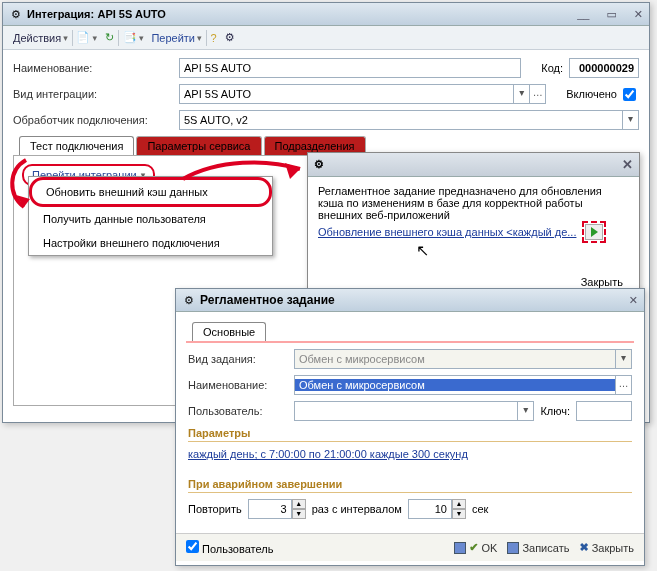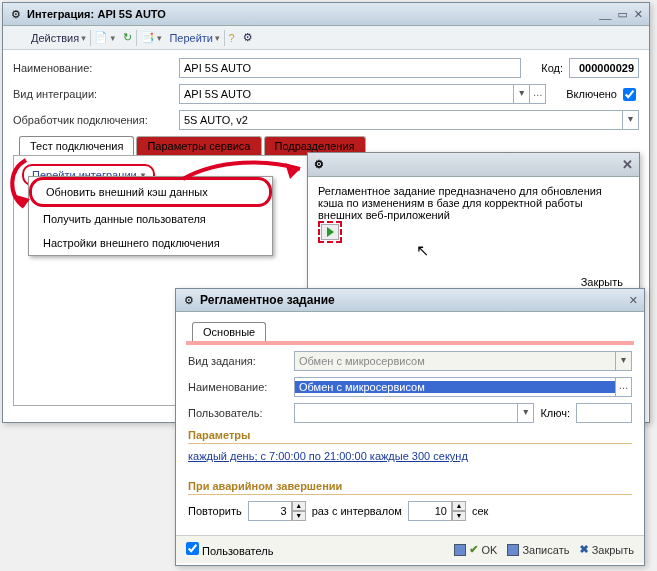--- a/index.html
+++ b/index.html
@@ -1,23 +1,23 @@
 <!DOCTYPE html>
 <html><head>
 <meta charset="utf-8">
 <style>
   * { box-sizing: border-box; font-family: Arial, sans-serif; font-size: 11px; }
   body { margin: 0; background: #f0f0f0; width: 657px; height: 571px; position: relative; overflow: hidden; }
   .window { position: absolute; border: 1px solid #7a8a99; background: #fff; box-shadow: 2px 2px 6px rgba(0,0,0,.2); }
   .titlebar { background: linear-gradient(#dfe8f0,#c0d0df); padding: 4px 6px; display: flex; align-items: center; gap: 4px; border-bottom: 1px solid #9aa; }
   .titlebar b { font-weight: bold; font-size: 12px; }
   .title-icon { width: 14px; height: 14px; display: inline-flex; align-items: center; justify-content: center; }
-  .title-ctrl { margin-left: auto; display: flex; gap: 6px; font-size: 12px; color: #556; }
+  .title-ctrl { margin-left: auto; display: flex; gap: 17px; font-size: 12px; color: #556; }
   .title-ctrl span { cursor: pointer; }
-  .toolbar { background: #eef2f5; border-bottom: 1px solid #c8d0d8; padding: 3px 24px; display: flex; align-items: center; }
+  .toolbar { background: #eef2f5; border-bottom: 1px solid #c8d0d8; padding: 3px 6px; display: flex; align-items: center; }
   .tb-item { padding: 2px 4px; color: #2a2a4a; cursor: pointer; display: inline-flex; align-items: center; gap: 2px; }
   .tb-sep { width: 1px; height: 16px; background: #c0c8d0; }
   .link-goto { color: #2a499a; }
   .chev { font-size: 9px; color: #666; }
 
   .body-pad { padding: 8px 10px; }
   .row { display: flex; align-items: center; margin-bottom: 6px; gap: 6px; }
   .lbl { width: 160px; color: #333; }
   .input { border: 1px solid #a0b0c0; padding: 2px 4px; height: 20px; background: #fff; }
   .combo { border: 1px solid #a0b0c0; height: 20px; background: #fff; display: flex; align-items: center; }
@@ -157,20 +157,21 @@
 </svg>
 
 <div class="panel" style="left:307px; top:152px; width:333px;">
   <div class="panel-title">
     <span>⚙</span>
     <span class="close-x">✕</span>
   </div>
   <div class="panel-body">
     <div style="margin-bottom:0;">Регламентное задание предназначено для обновления кэша по изменениям в базе для корректной работы внешних веб-приложений</div>
     <div style="display:flex; align-items:center; gap:6px;">
+      <span class="linklike">Обновление внешнего кэша данных &lt;каждый де...</span>
       <span class="play-box">
         <span class="play-btn">
             <span class="play-tri"></span>
           </span>
       </span>
     </div>
     <div style="position:relative; left:98px; top:-2px; font-size:16px;">↖</div>
   </div>
   <div class="btn-row">
     <span class="btn-flat">
@@ -181,21 +182,21 @@
 
 <div class="window" style="left:175px; top:288px; width:470px; height:278px;">
   <div class="titlebar">
     <span class="title-icon">⚙</span>
     <b>Регламентное задание</b>
     <div class="title-ctrl">
         <span>✕</span>
       </div>
   </div>
   <div style="padding:6px 10px 2px;">
-    <div class="tabs" style="border-bottom:4px solid #fca5a5;">
+    <div class="tabs" style="border-bottom:2px solid #fca5a5;">
       <div class="tab active">Основные</div>
     </div>
     <div style="padding:6px 2px;">
       <div class="row">
         <span class="lbl" style="width:100px">Вид задания:</span>
         <div class="combo readonly" style="flex:1">
           <span class="val" style="color:#888">Обмен с микросервисом</span>
           <span class="btn">▾</span>
         </div>
       </div>

